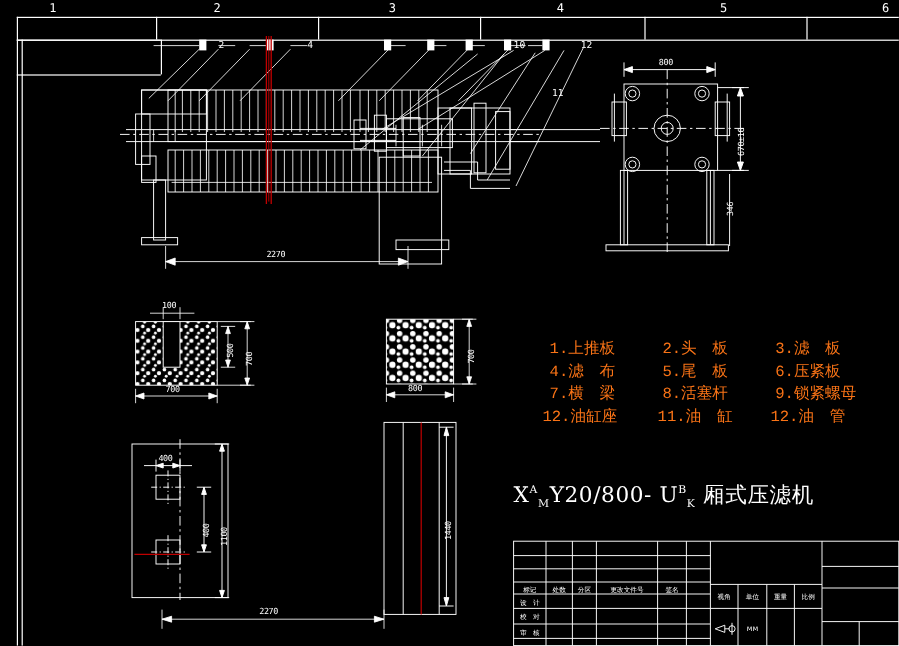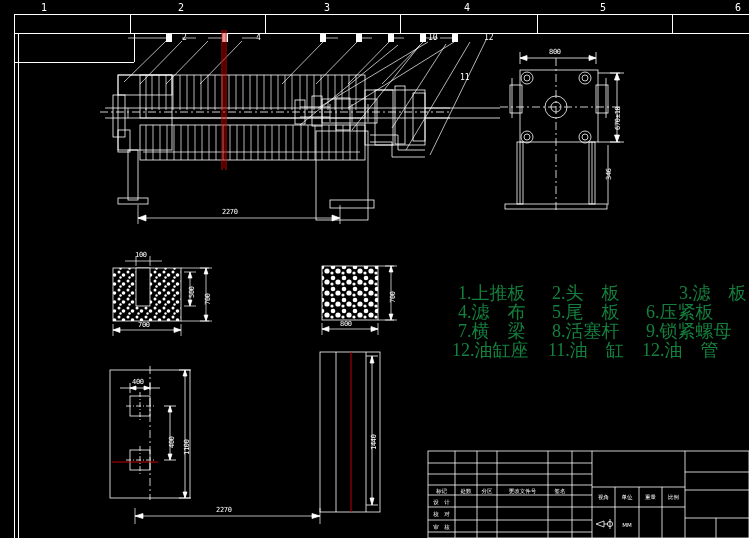--- a/index.html
+++ b/index.html
@@ -8,22 +8,22 @@
   #root{position:relative;width:749px;height:538px;background:#000;color:#fff;}
   .ln{position:absolute;background:#fff;}
   .h{height:1px;}
   .v{width:1px;}
   .txt{position:absolute;color:#fff;white-space:nowrap;font-family:"DejaVu Sans Mono","Liberation Mono",monospace;}
   .dim{font-size:7px;letter-spacing:-0.3px;}
   .dimv{font-size:7px;letter-spacing:-0.3px;transform:rotate(-90deg);transform-origin:0 0;}
   .zone{font-size:10px;color:#fff;font-family:"DejaVu Sans Mono","Liberation Mono",monospace;}
   .callout{font-size:8px;font-family:"DejaVu Sans Mono","Liberation Mono",monospace;}
   .cbox{position:absolute;background:#fff;width:6px;height:9px;}
-  .legend{position:absolute;font-size:18px;color:#15803d;white-space:nowrap;
-          font-family:Liberation Serif, serif;}
+  .legend{position:absolute;font-size:13px;color:#f97316;white-space:nowrap;
+          font-family:Liberation Mono, monospace;}
   .title-main{position:absolute;font-size:18px;color:#fff;white-space:nowrap;
               font-family:"DejaVu Serif","Liberation Serif",serif;letter-spacing:0.5px;}
   .sup{font-size:9px;vertical-align:super;}
   .sub{font-size:9px;vertical-align:sub;}
   .tbcell{position:absolute;font-size:5.5px;color:#fff;text-align:center;
           font-family:"DejaVu Sans","Liberation Sans",sans-serif;overflow:hidden;}
   .tbbig{position:absolute;font-size:15px;color:#fff;text-align:center;
          font-family:"DejaVu Serif","Liberation Serif",serif;}
   svg{position:absolute;left:0;top:0;overflow:visible;}
 </style>
@@ -424,34 +424,37 @@
       <line x1="320" y1="508" x2="320" y2="524"></line>
       <path d="M135,516 L143,513.5 L143,518.5 Z" fill="#fff"></path>
       <path d="M320,516 L312,513.5 L312,518.5 Z" fill="#fff"></path>
     </g>
   </svg>
   <div class="txt dimv" style="left:370px;top:450px;">1440</div>
   <div class="txt dim" style="left:216px;top:506px;">2270</div>
 
   <div class="legend" style="left:458px;top:281px;">1.上推板</div>
   <div class="legend" style="left:552px;top:281px;">2.头　板</div>
-  <div class="legend" style="left:646px;top:281px;margin-left:33px;">3.滤　板</div>
+  <div class="legend" style="left:646px;top:281px;">3.滤　板</div>
 
   <div class="legend" style="left:458px;top:300px;">4.滤　布</div>
   <div class="legend" style="left:552px;top:300px;">5.尾　板</div>
   <div class="legend" style="left:646px;top:300px;">6.压紧板</div>
 
   <div class="legend" style="left:458px;top:319px;">7.横　梁</div>
   <div class="legend" style="left:552px;top:319px;text-align:right;">8.活塞杆</div>
   <div class="legend" style="left:646px;top:319px;">9.锁紧螺母</div>
 
   <div class="legend" style="left:452px;top:338px;">12.油缸座</div>
   <div class="legend" style="left:548px;top:338px;">11.油　缸</div>
   <div class="legend" style="left:642px;top:338px;">12.油　管</div>
 
+  <div class="title-main" style="left:428px;top:400px;">
+    <span>X</span><span class="sup">A</span><span class="sub">M</span><span>Y20/800-</span> <span>U</span><span class="sup">B</span><span class="sub">K</span> <span>厢式压滤机</span>
+  </div>
 
   <svg width="749" height="538">
     <g stroke="#ffffff" stroke-width="0.8" fill="none">
 
       <rect x="428" y="451" width="321" height="87"></rect>
 
       <line x1="428" y1="463" x2="592" y2="463"></line>
       <line x1="428" y1="474" x2="592" y2="474"></line>
       <line x1="428" y1="485" x2="592" y2="485"></line>
       <line x1="428" y1="495" x2="592" y2="495"></line>

